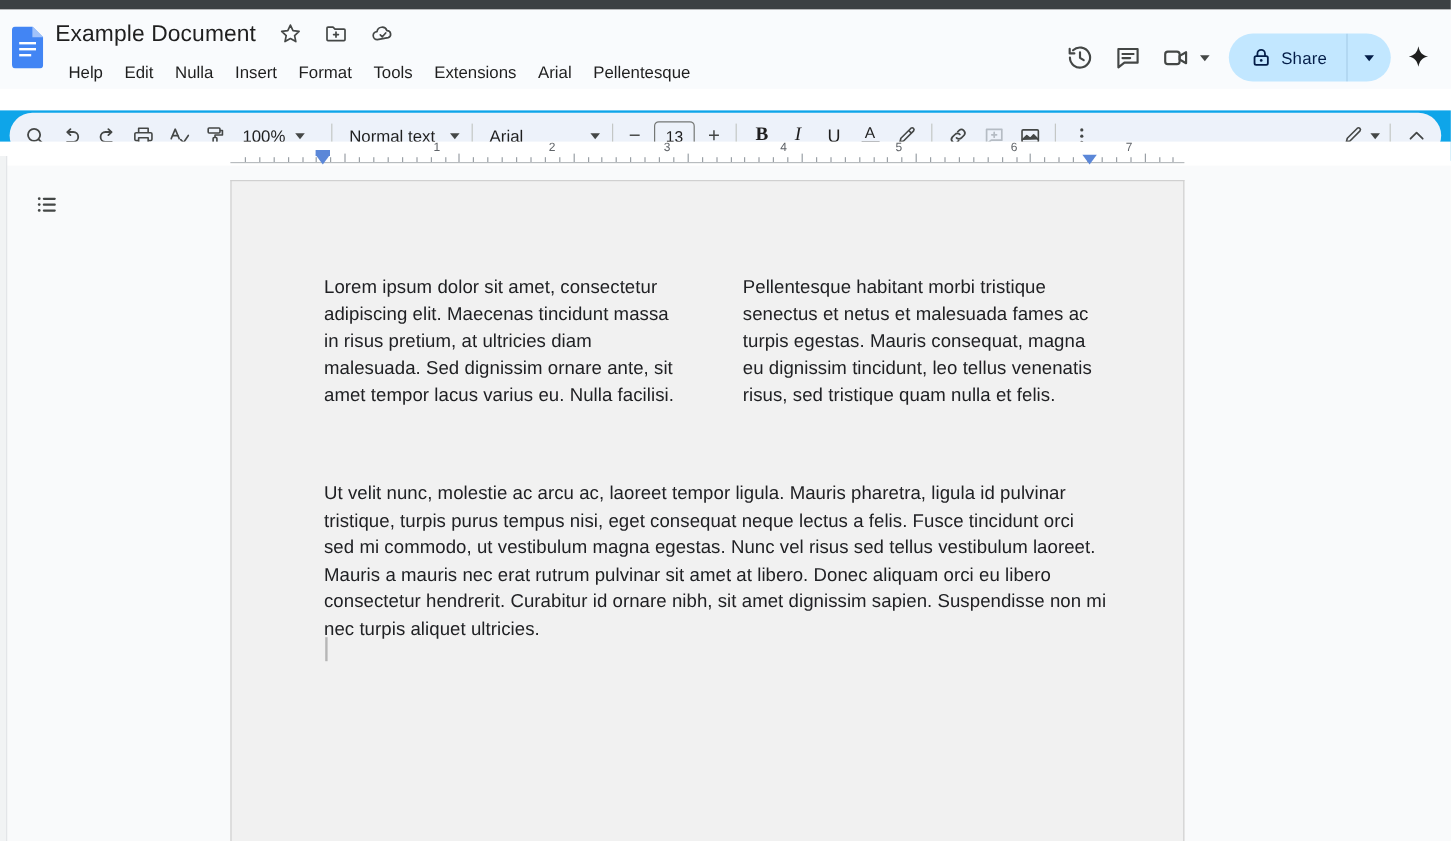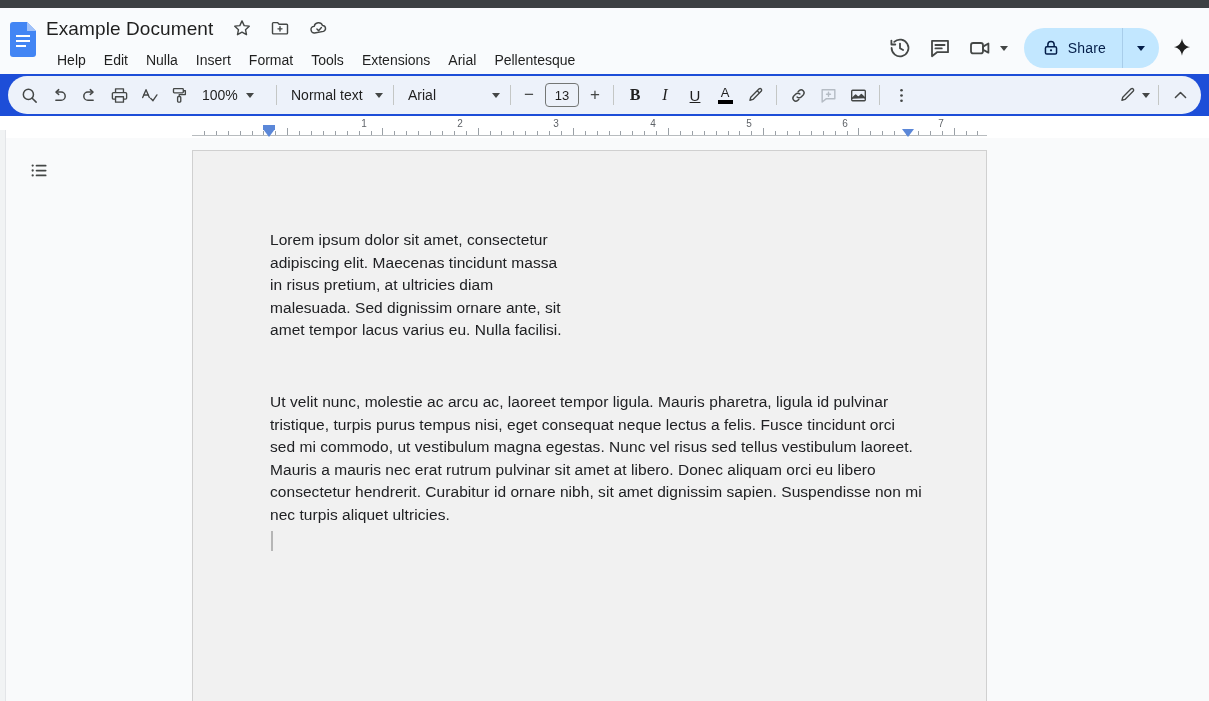--- a/index.html
+++ b/index.html
@@ -117,23 +117,23 @@
   }
   #gemini-btn {
     width: 38px; height: 40px;
     display: flex; align-items: center; justify-content: center;
     cursor: pointer; border-radius: 50%;
     margin-left: 4px;
   }
 
   
   #toolbar-wrap {
-    position: absolute; top: 74px; left: 0;
+    position: absolute; top: 92px; left: 0;
     width: 1209px; height: 42px;
-    background: #1d4ed8;
+    background: #0ea5e9;
   }
   #toolbar {
     position: absolute; left: 8px; top: 2px;
     width: 1193px; height: 38px;
     background: #edf2fa;
     border-radius: 19px;
     display: flex; align-items: center;
     padding: 0 6px;
   }
   .tb-btn {
@@ -269,21 +269,21 @@
   }
   .doc-col { width: 300px; }
   .doc-text {
     font-size: 15.5px;
     line-height: 22.6px;
     color: #202124;
     margin: 0;
     letter-spacing: .05px;
   }
   #body-para {
-    position: absolute; left: 77px; top: 240px;
+    position: absolute; left: 77px; top: 250px;
     width: 652px;
   }
   #text-caret {
     position: absolute; left: 78px; top: 380px;
     width: 1.5px; height: 20px;
     background: #b6b6b6;
   }
 
   
   #edge-line {
@@ -654,20 +654,23 @@
       </svg>
     </div>
   </div>
 
   <div id="page">
 
     <div id="columns">
       <div class="doc-col">
         <p class="doc-text">Lorem ipsum dolor sit amet, consectetur adipiscing elit. Maecenas tincidunt massa in risus pretium, at ultricies diam malesuada. Sed dignissim ornare ante, sit amet tempor lacus varius eu. Nulla facilisi.</p>
       </div>
+      <div class="doc-col">
+        <p class="doc-text">Pellentesque habitant morbi tristique senectus et netus et malesuada fames ac turpis egestas. Mauris consequat, magna eu dignissim tincidunt, leo tellus venenatis risus, sed tristique quam nulla et felis.</p>
+      </div>
     </div>
 
     <div id="body-para">
       <p class="doc-text">Ut velit nunc, molestie ac arcu ac, laoreet tempor ligula. Mauris pharetra, ligula id pulvinar tristique, turpis purus tempus nisi, eget consequat neque lectus a felis. Fusce tincidunt orci sed mi commodo, ut vestibulum magna egestas. Nunc vel risus sed tellus vestibulum laoreet. Mauris a mauris nec erat rutrum pulvinar sit amet at libero. Donec aliquam orci eu libero consectetur hendrerit. Curabitur id ornare nibh, sit amet dignissim sapien. Suspendisse non mi nec turpis aliquet ultricies.</p>
     </div>
 
     <div id="text-caret"></div>
   </div>
 </div>
 

